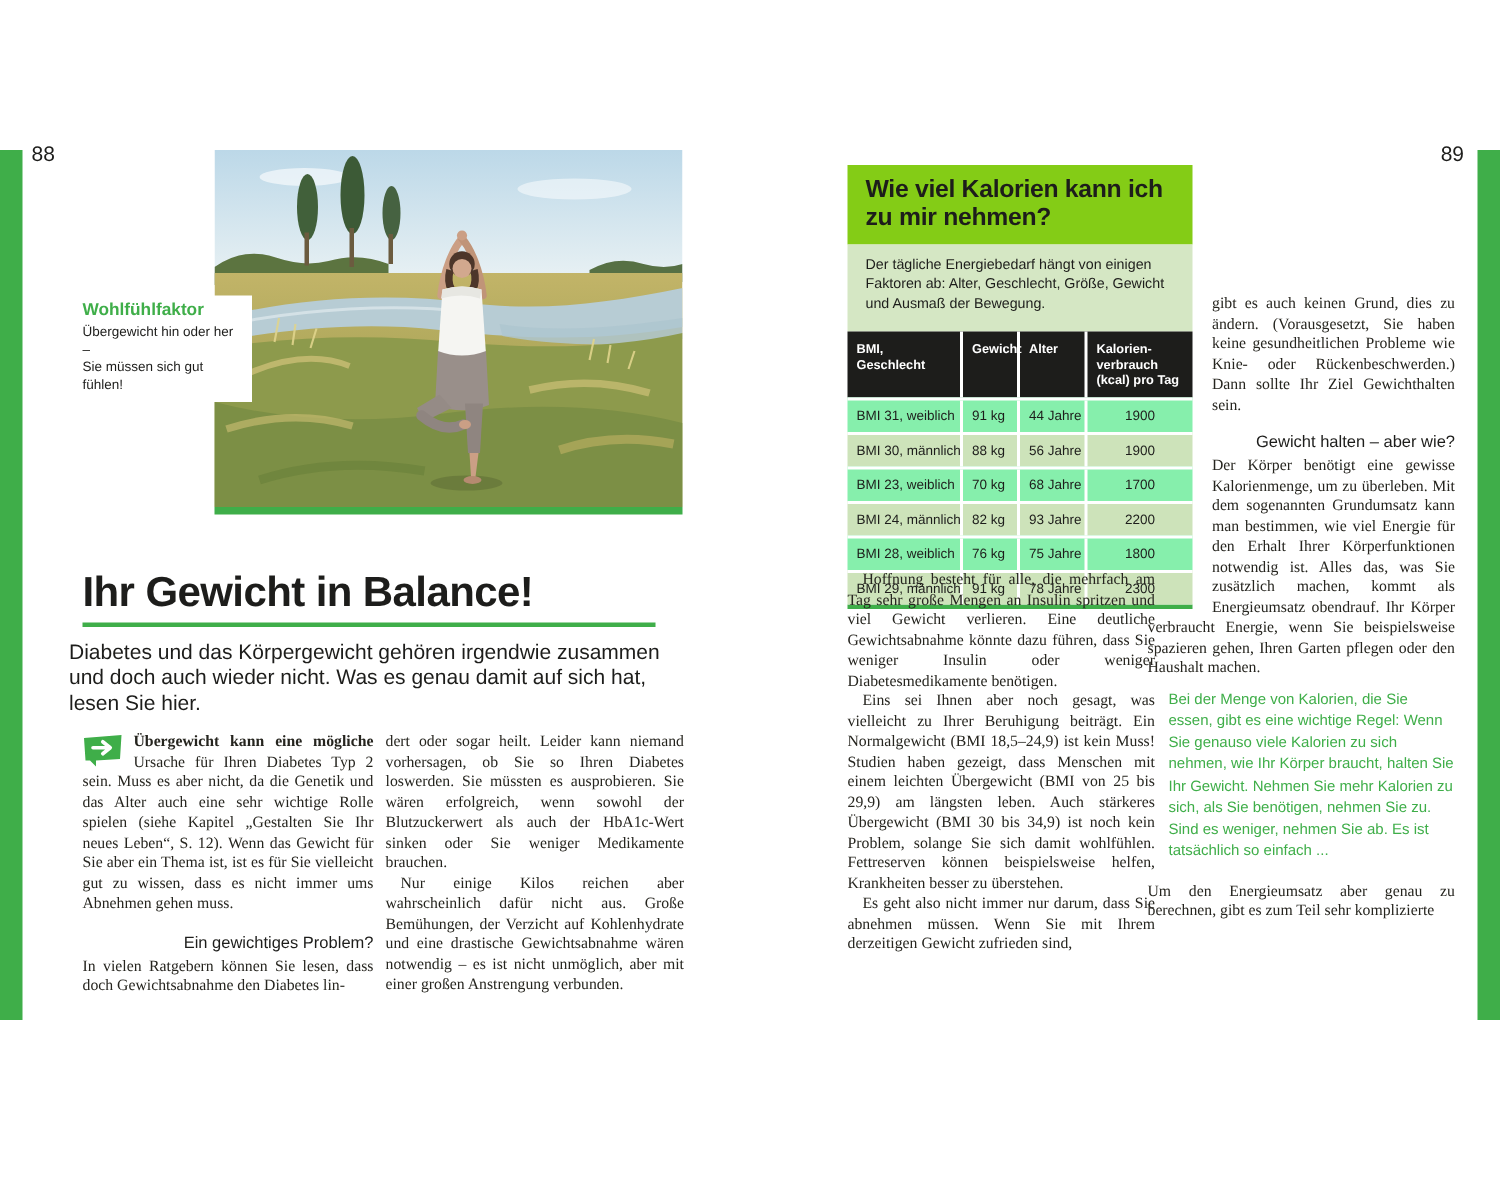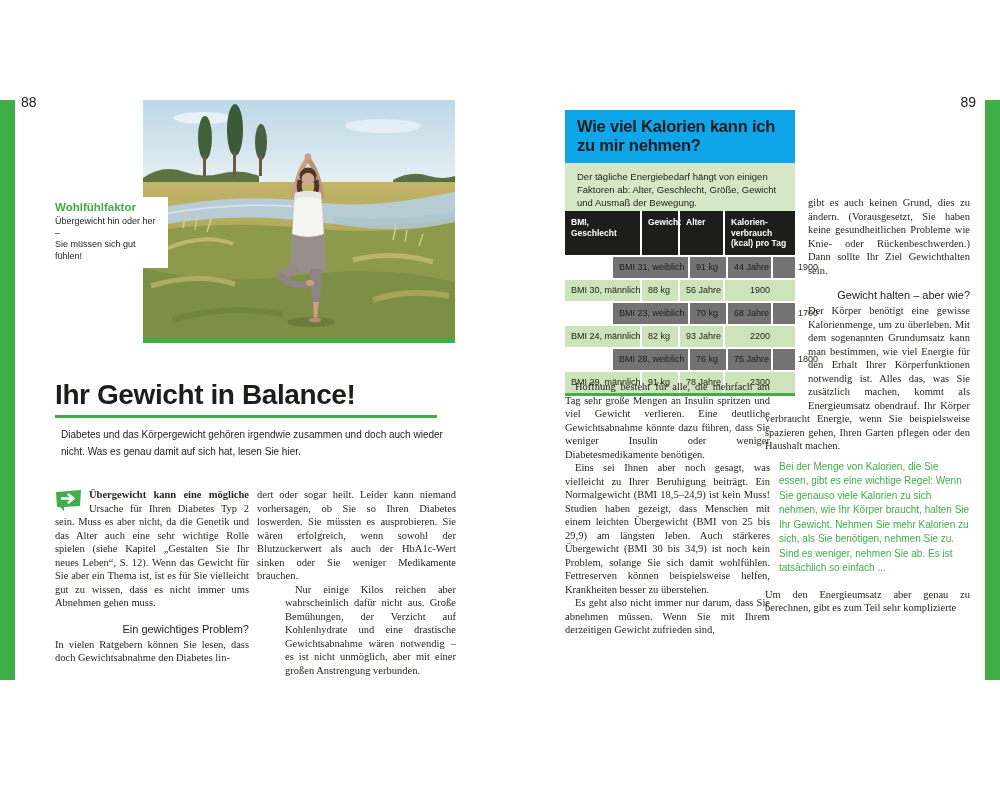--- a/index.html
+++ b/index.html
@@ -22,48 +22,48 @@
   .photo svg{display:block;}
 
   
   .caption{position:absolute;left:50px;top:197px;width:118px;background:#fff;padding:4px 6px 6px 5px;}
   .caption .cap-title{color:var(--green);font-weight:bold;font-size:11.5px;margin-bottom:3px;}
   .caption .cap-line{font-size:9px;line-height:11.5px;color:var(--ink);}
 
   
   .headline{position:absolute;left:55px;top:379px;font-size:28px;font-weight:bold;letter-spacing:-0.4px;color:var(--ink);}
   .headline-rule{position:absolute;left:55px;top:415px;width:382px;height:3px;background:var(--green);}
-  .intro{position:absolute;left:61px;top:426px;width:400px;font-size:10px;line-height:17px;color:var(--ink);}
+  .intro{position:absolute;left:46px;top:426px;width:400px;font-size:14px;line-height:17px;color:var(--ink);}
 
   
   .serif{font-family:"Liberation Serif",serif;font-size:10.5px;line-height:13.5px;text-align:justify;color:var(--body);}
   .subhead{font-family:"Liberation Sans",sans-serif;font-weight:normal;font-size:11px;line-height:13px;text-align:right;color:var(--ink);}
 
   .lcol1{position:absolute;left:55px;top:488px;width:194px;}
   .lcol2{position:absolute;left:257px;top:488px;width:199px;}
   .lcol1 .subhead{margin:13px 0 2px;}
-  .indent{text-indent:10px;margin-left:28px;}
+  .indent{text-indent:10px;}
 
   .callout-icon{float:left;width:27px;height:23px;margin:1px 7px 2px 0;}
 
   
   .footer{position:absolute;left:55px;top:683px;font-size:10px;color:#3c3c3c;}
   .footer .brand{color:var(--green);font-weight:normal;text-align:right;}
   .footer .sep{color:#9b9b9b;margin:0 5px;}
 
   
   .infobox{position:absolute;left:565px;top:110px;width:230px;}
-  .ib-title{background:#0ea5e9;padding:7px 12px 8px;font-weight:bold;font-size:16.5px;line-height:19px;letter-spacing:-0.2px;color:var(--ink);}
-  .ib-desc{background:#d5e7c4;padding:7px 12px 2px;font-size:9.5px;line-height:13px;color:var(--ink);}
+  .ib-title{background:#84cc16;padding:7px 12px 8px;font-weight:bold;font-size:16.5px;line-height:19px;letter-spacing:-0.2px;color:var(--ink);}
+  .ib-desc{background:#d5e7c4;padding:7px 12px 12px;font-size:9.5px;line-height:13px;color:var(--ink);}
   .btable{width:230px;border-bottom:3px solid var(--green);}
   .trow{display:grid;grid-template-columns:75px 38px 45px 72px;}
   .thead{background:#1d1d1b;color:#fff;}
   .thead .tcell{font-weight:bold;font-size:8.5px;line-height:10.5px;padding:6px 3px 6px 6px;}
   .tbody .trow{border-top:2px solid #fff;}
-  .tbody .trow.light{background:#737373;margin-left:48px;}
+  .tbody .trow.light{background:#86efac;}
   .tbody .trow.greenrow{background:#cde3ba;}
   .tbody .tcell{font-size:9px;line-height:21px;height:21px;padding-left:6px;white-space:nowrap;color:#1d1d1b;}
   .tcell+.tcell{border-left:2px solid #fff;}
   .tcell.num{text-align:center;padding-left:0;}
 
   .rcol1{position:absolute;left:565px;top:380px;width:205px;}
   .rcol1 p{margin:0;}
   .rcol2{position:absolute;left:765px;top:196px;width:205px;}
   .wrap-spacer{float:left;width:43px;height:203px;}
   .rcol2 .subhead{margin:12px 0 2px;}

